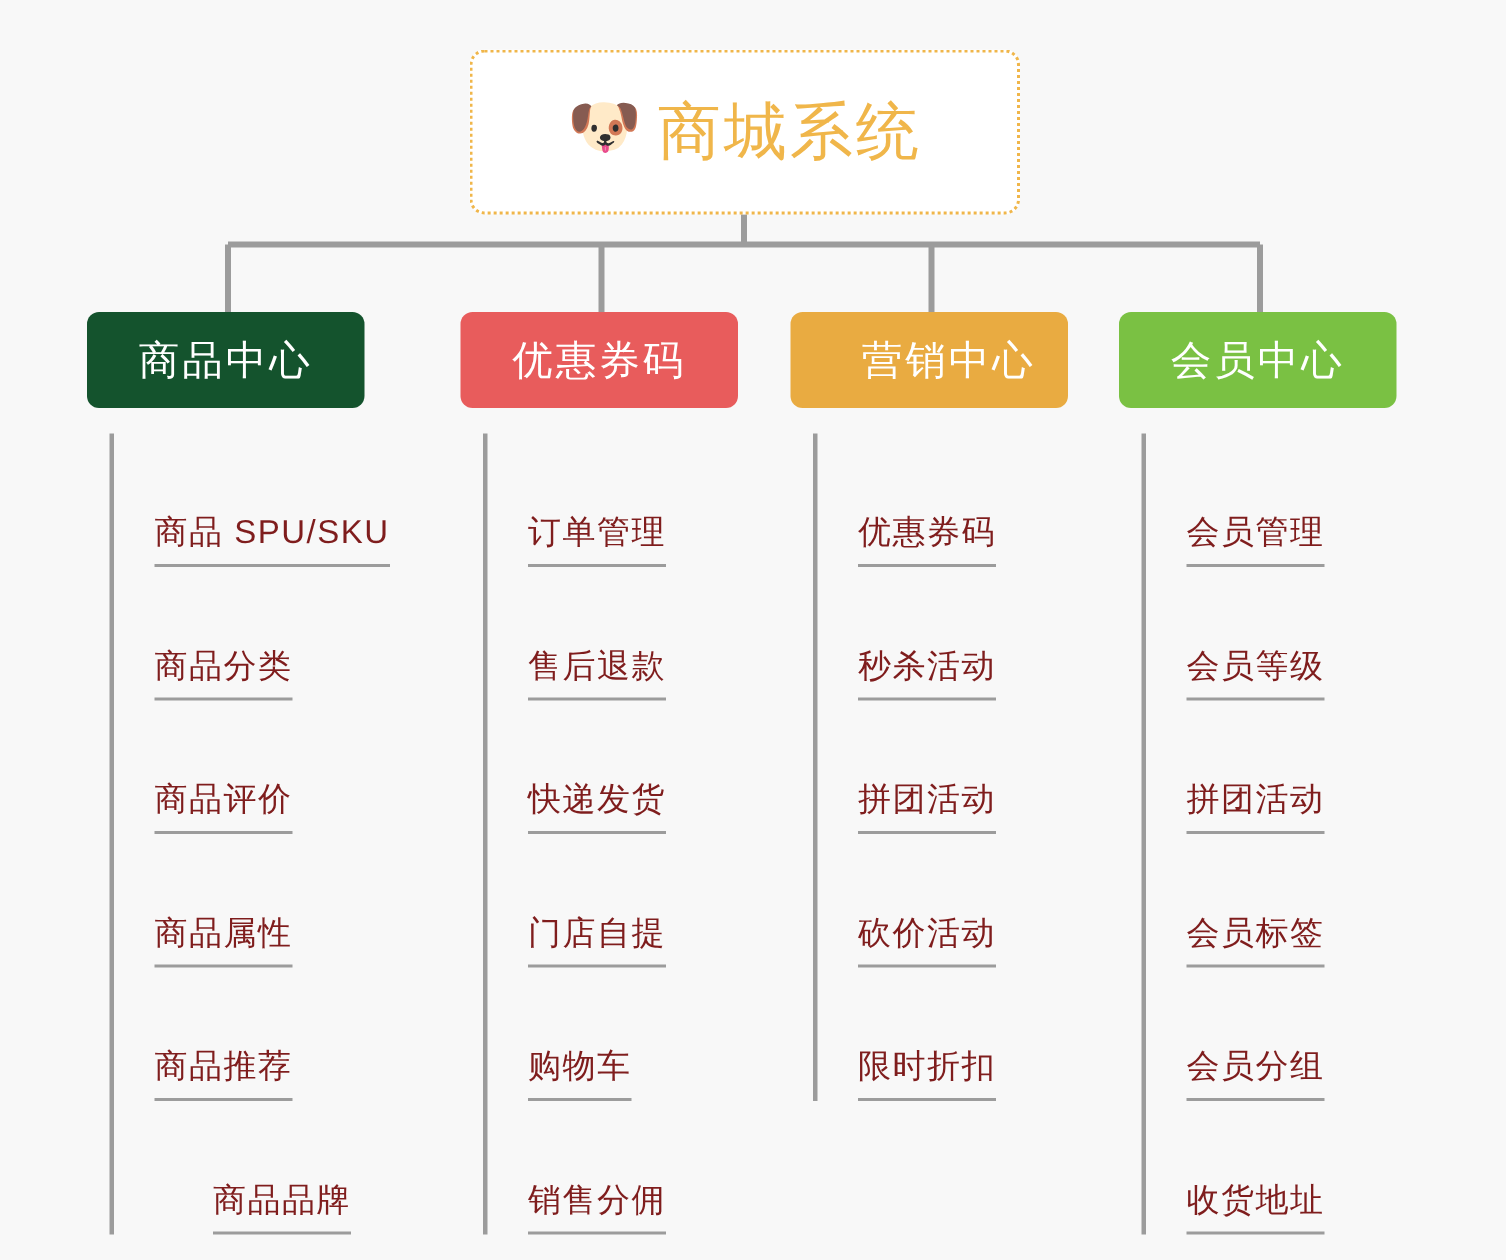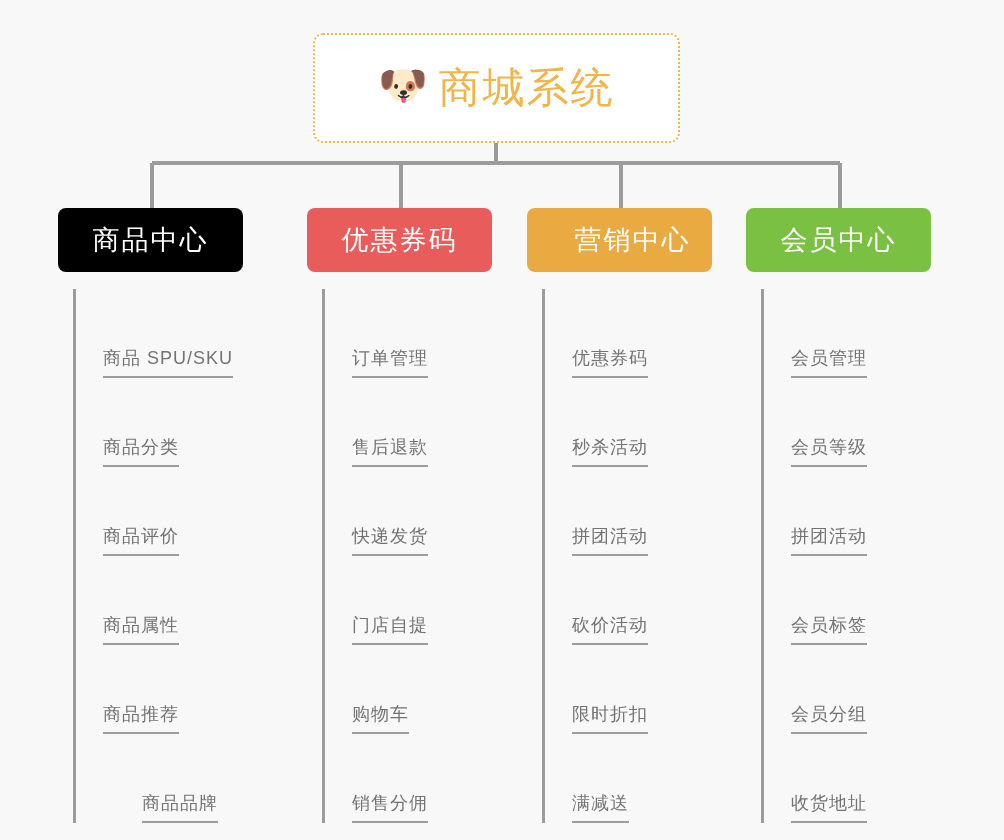--- a/index.html
+++ b/index.html
@@ -91,22 +91,22 @@
   .leaf-item {
     position: relative;
     height: 89px;
     display: flex;
     align-items: flex-end;
     padding-left: 30px;
     box-sizing: border-box;
   }
   .leaf-label {
     display: inline-block;
-    font-size: 18px;
-    color: #737373;
+    font-size: 22px;
+    color: #7f1d1d;
     white-space: nowrap;
     padding-bottom: 6px;
     border-bottom: 2px solid #b91c1c;
     letter-spacing: 1px;
   }
   
   .spine {
     position: absolute;
     left: 0px;
     top: 0px;
@@ -131,21 +131,21 @@
     <line x1="621" y1="163" x2="621" y2="208" stroke="#9c9c9c" stroke-width="4"></line>
     <line x1="840" y1="163" x2="840" y2="208" stroke="#9c9c9c" stroke-width="4"></line>
   </svg>
 
   <div id="root-node" style="background: rgb(255, 255, 255); border-color: rgb(240, 182, 74);">
     <span class="root-emoji">🐶</span>
     <span class="root-title" style="color: rgb(240, 182, 74);">商城系统</span>
   </div>
 
   <div class="column" style="left:58px;">
-    <div class="cat-box" style="background: #000000;">
+    <div class="cat-box" style="background: #14532d;">
       <span>商品中心</span>
     </div>
     <ul class="leaf-list">
       <div class="spine" style="background: rgb(156, 156, 156);"></div>
       <li class="leaf-item">
           <span class="leaf-label" style="border-bottom-color: rgb(156, 156, 156);">商品 SPU/SKU</span>
         </li>
       <li class="leaf-item">
           <span class="leaf-label" style="border-bottom-color: rgb(156, 156, 156);">商品分类</span>
         </li>
@@ -205,23 +205,20 @@
         </li>
       <li class="leaf-item">
           <span class="leaf-label" style="border-bottom-color: rgb(156, 156, 156);">拼团活动</span>
         </li>
       <li class="leaf-item">
           <span class="leaf-label" style="border-bottom-color: rgb(156, 156, 156);">砍价活动</span>
         </li>
       <li class="leaf-item">
           <span class="leaf-label" style="border-bottom-color: rgb(156, 156, 156);">限时折扣</span>
         </li>
-      <li class="leaf-item">
-          <span class="leaf-label" style="border-bottom-color: rgb(156, 156, 156);">满减送</span>
-        </li>
     </ul>
   </div>
 
   <div class="column" style="left:746px;">
     <div class="cat-box" style="background: rgb(122, 193, 67);">
       <span>会员中心</span>
     </div>
     <ul class="leaf-list">
       <div class="spine" style="background: rgb(156, 156, 156);"></div>
       <li class="leaf-item">

